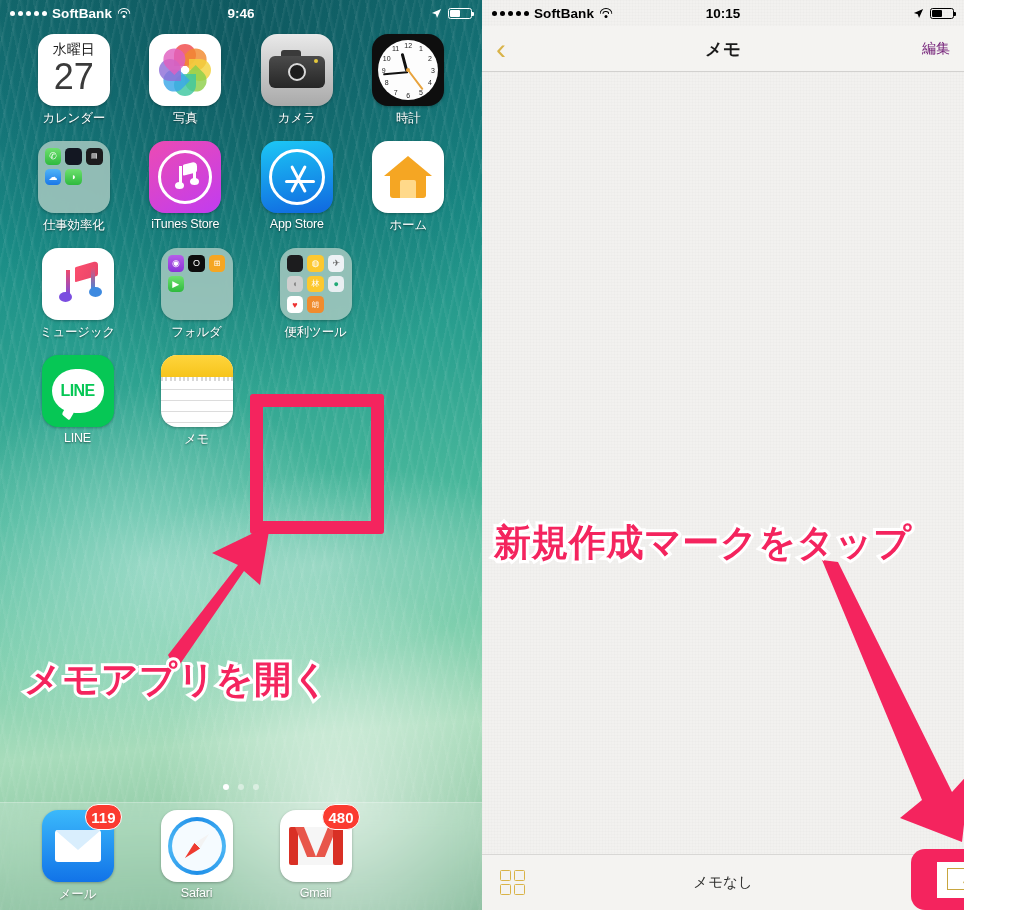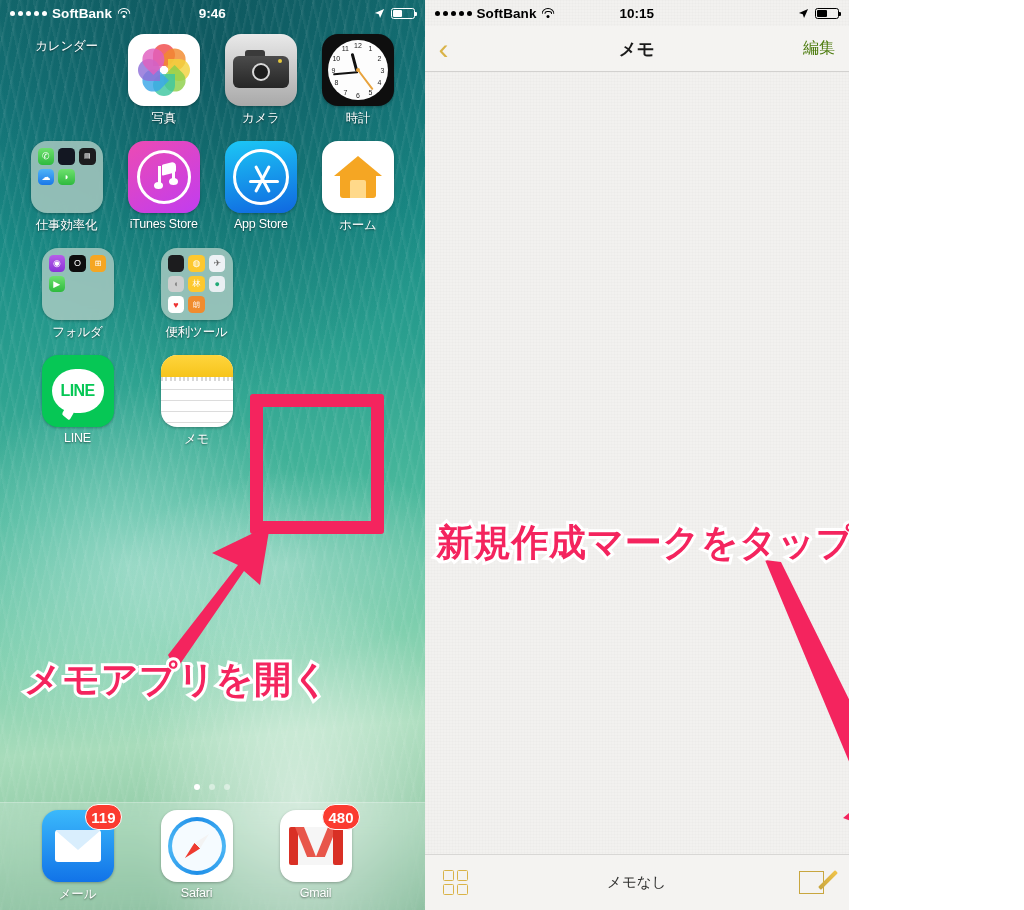--- a/index.html
+++ b/index.html
@@ -1,21 +1,21 @@
 <!DOCTYPE html>
 <html><head>
 <meta charset="utf-8">
 <style>
   * { margin:0; padding:0; box-sizing:border-box; }
   body {
     width:1024px; height:910px; overflow:hidden;
     font-family:"Liberation Sans", sans-serif;
     background:#fff;
   }
-  .screen { position:relative; width:849px; height:910px; display:flex;border-radius:15px; }
+  .screen { position:relative; width:964px; height:910px; display:flex;border-radius:15px; }
 
   
   .home {
     position:relative; width:512px; height:910px; overflow:hidden;
     background:
       radial-gradient(ellipse 60% 40% at 70% 88%, rgba(255,255,255,0.55), rgba(255,255,255,0) 62%),
       radial-gradient(ellipse 70% 30% at 30% 62%, rgba(236,252,248,0.40), rgba(255,255,255,0) 66%),
       radial-gradient(ellipse 90% 55% at 50% 5%, rgba(10,70,80,0.55), rgba(0,0,0,0) 70%),
       linear-gradient(175deg,#136a6e 0%,#15787b 12%,#1a8c86 26%,#2ba08f 40%,#48b79b 55%,#7fcfae 70%,#a8dcbb 80%,#8fc9a4 90%,#6fae88 100%);
   }
@@ -229,21 +229,21 @@
   .notesapp { position:relative; width:512px; height:910px; background:#f2f1ef; overflow:hidden; }
   .notesapp::before{ content:""; position:absolute; inset:0;
     background:
       repeating-linear-gradient(0deg, rgba(0,0,0,0.012) 0 1px, rgba(255,255,255,0) 1px 3px),
       repeating-linear-gradient(90deg, rgba(0,0,0,0.012) 0 1px, rgba(255,255,255,0) 1px 3px);
     pointer-events:none; }
   .navbar { position:relative; z-index:3; height:46px; display:flex; align-items:center; padding:0 14px;
             border-bottom:1px solid #d2d1cf; background:#f4f3f1; }
   .backbtn { font-size:30px; color:#d9b348; line-height:1; font-weight:300; cursor:pointer; width:40px; }
   .navtitle { position:absolute; left:0; right:0; text-align:center; font-size:17.5px; font-weight:700; color:#1a1a1a; }
-  .editbtn { margin-left:auto; font-size:16px; color:#4d7c0f; position:relative; z-index:4; }
+  .editbtn { margin-left:auto; font-size:14px; color:#701a75; position:relative; z-index:4; }
   .noteslist { position:absolute; top:47px; left:0; right:0; bottom:56px; }
   .toolbar { position:absolute; left:0; right:0; bottom:0; height:56px; border-top:1px solid #d8d7d5;
              background:#f4f3f1; display:flex; align-items:center; padding:0 18px; z-index:3; }
   .gridicon { display:grid; grid-template-columns:repeat(2,11px); grid-template-rows:repeat(2,11px); gap:3px; }
   .gridicon b { border:1.6px solid #d9b348; border-radius:1.5px; display:block; }
   .tbcenter { position:absolute; left:0; right:0; text-align:center; font-size:14.5px; color:#30302f; }
   .composewrap { margin-left:auto; position:relative; z-index:4; }
   .composeicon { width:34px; height:27px; position:relative; }
   .composeicon .sq { position:absolute; left:2px; top:2px; width:25px; height:23px; border:1.8px solid #c8a63f; }
   .composeicon .pen { position:absolute; right:1px; top:-1px; width:4px; height:24px; background:linear-gradient(180deg,#f0c34a,#c8a63f); transform:rotate(45deg); border-radius:1px; }
@@ -287,20 +287,24 @@
         <span class="batt">
             <i></i>
           </span>
       </div>
     </div>
 
     <div class="grid">
 
       <div class="row">
         <div class="cell">
+          <div class="appicon ic-cal">
+            <div class="dow">水曜日</div>
+            <div class="dnum">27</div>
+          </div>
           <div class="caption">カレンダー</div>
         </div>
 
         <div class="cell">
           <div class="appicon ic-photos">
             <div class="pet" style="background:#f04b4b;transform:translate(-50%,-50%) rotate(0deg) translateY(-15px);"></div>
             <div class="pet" style="background:#f28a2e;transform:translate(-50%,-50%) rotate(45deg) translateY(-15px);"></div>
             <div class="pet" style="background:#f3d23c;transform:translate(-50%,-50%) rotate(90deg) translateY(-15px);"></div>
             <div class="pet" style="background:#8ed04a;transform:translate(-50%,-50%) rotate(135deg) translateY(-15px);"></div>
             <div class="pet" style="background:#3ec7a0;transform:translate(-50%,-50%) rotate(180deg) translateY(-15px);"></div>
@@ -403,20 +407,32 @@
                 <div class="walls"></div>
                 <div class="win"></div>
               </div>
           </div>
           <div class="caption">ホーム</div>
         </div>
       </div>
 
       <div class="row">
 
+        <div class="cell">
+          <div class="appicon ic-music">
+            <div class="n2">
+                <div class="flag2"></div>
+                <div class="s1"></div>
+                <div class="s2"></div>
+                <div class="b1"></div>
+                <div class="b2"></div>
+              </div>
+          </div>
+          <div class="caption">ミュージック</div>
+        </div>
 
         <div class="cell">
           <div class="appicon ic-folder g3">
             <div class="mini m-pod">
                 <span class="gl">◉</span>
               </div>
             <div class="mini m-black">
                 <span class="gl">O</span>
               </div>
             <div class="mini m-orange">

